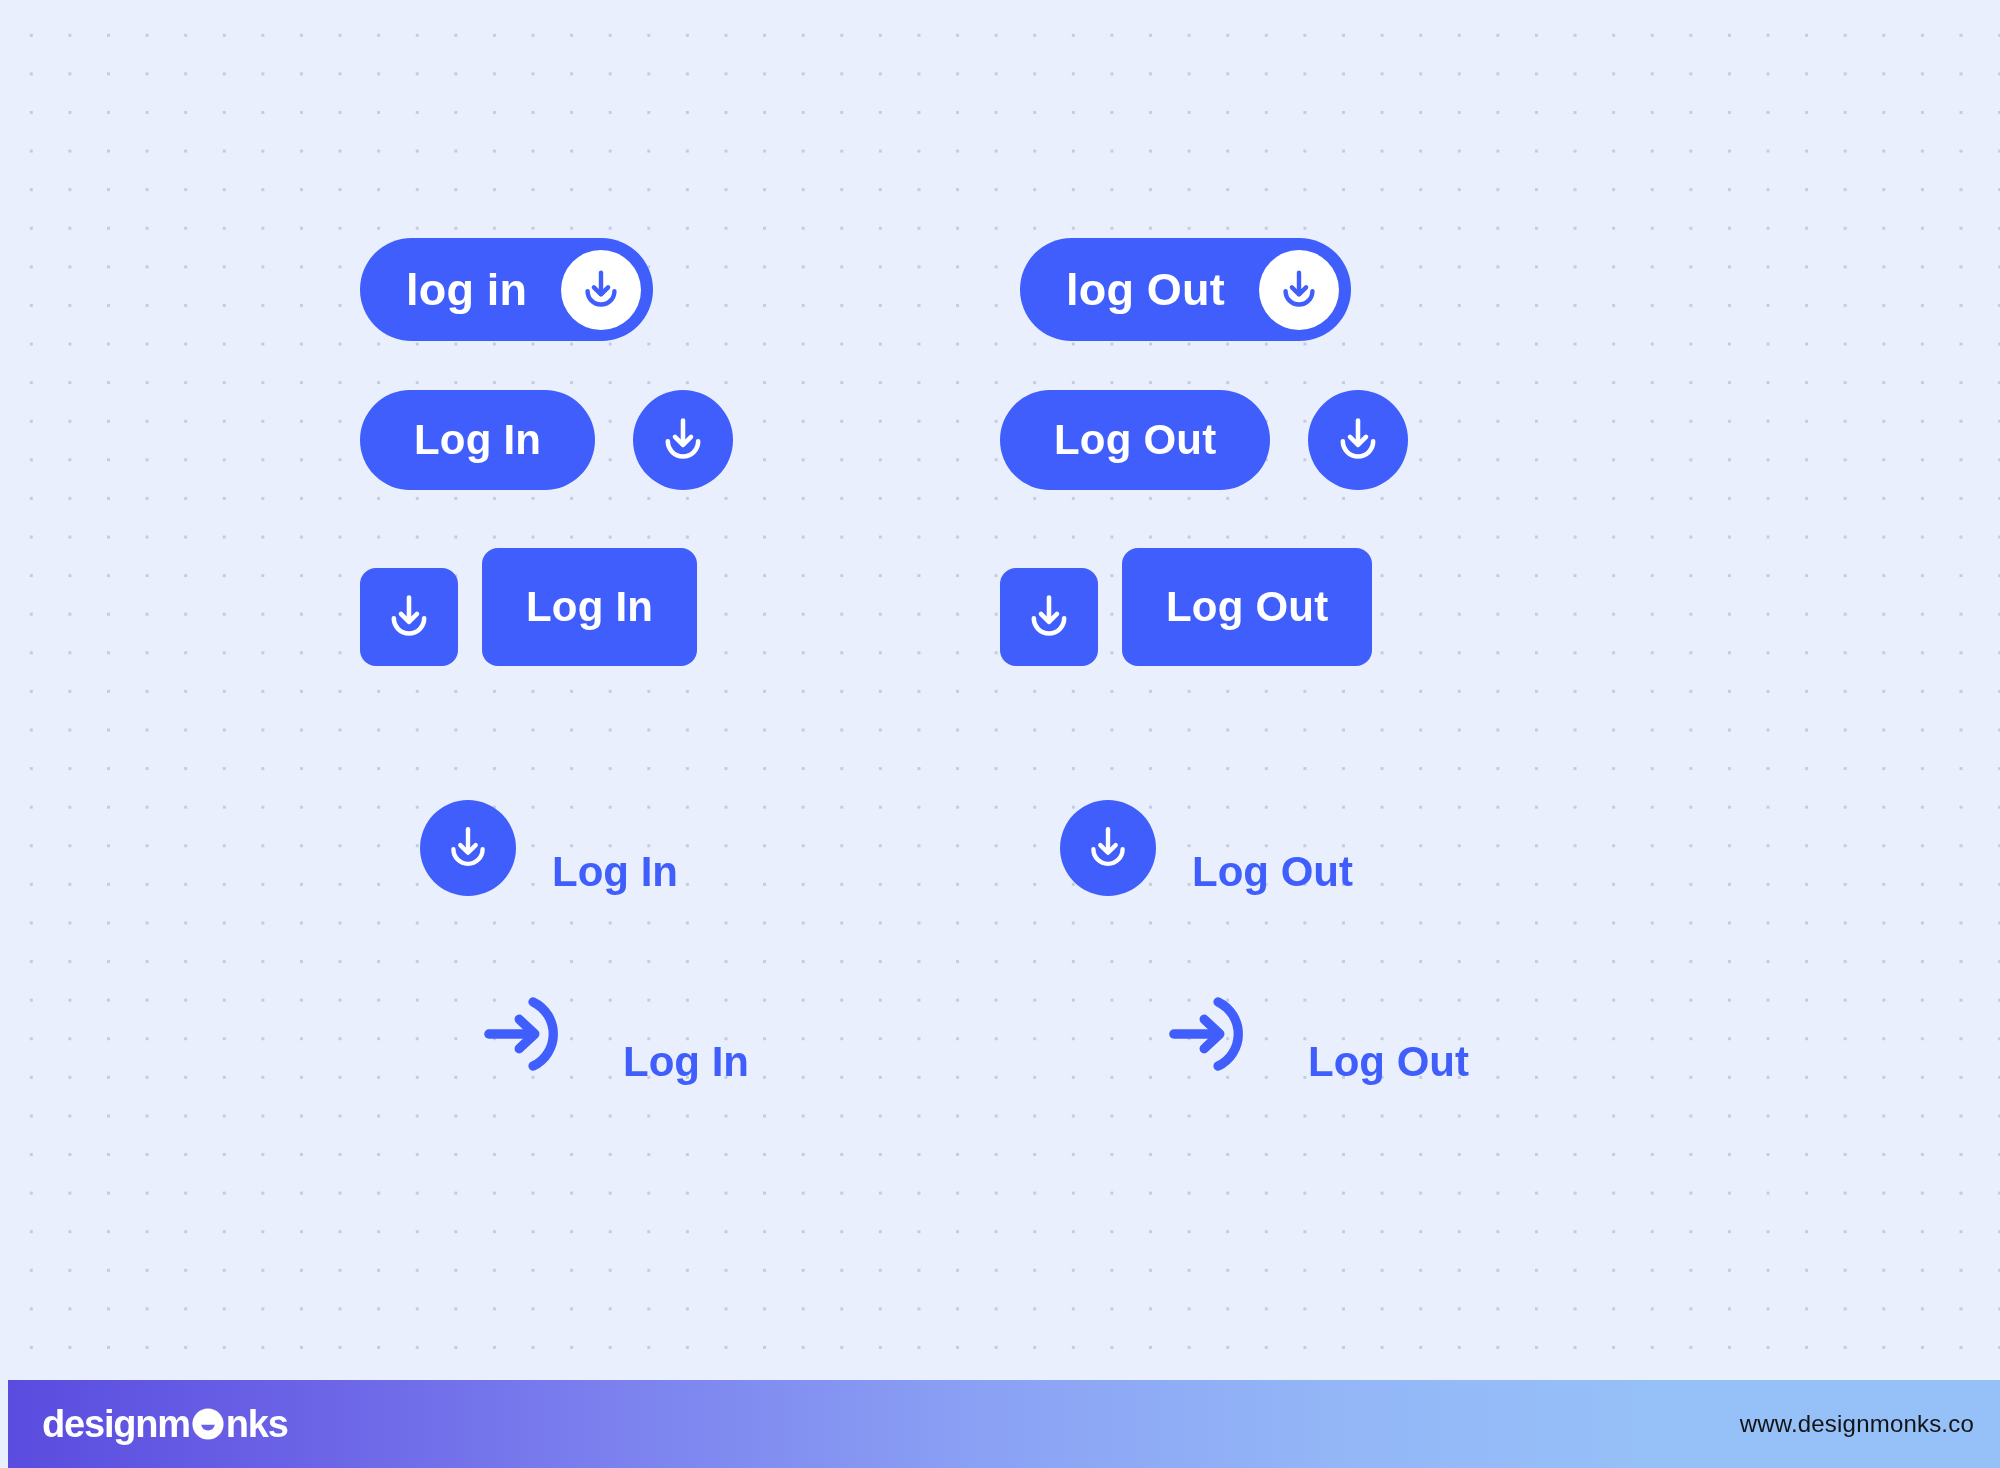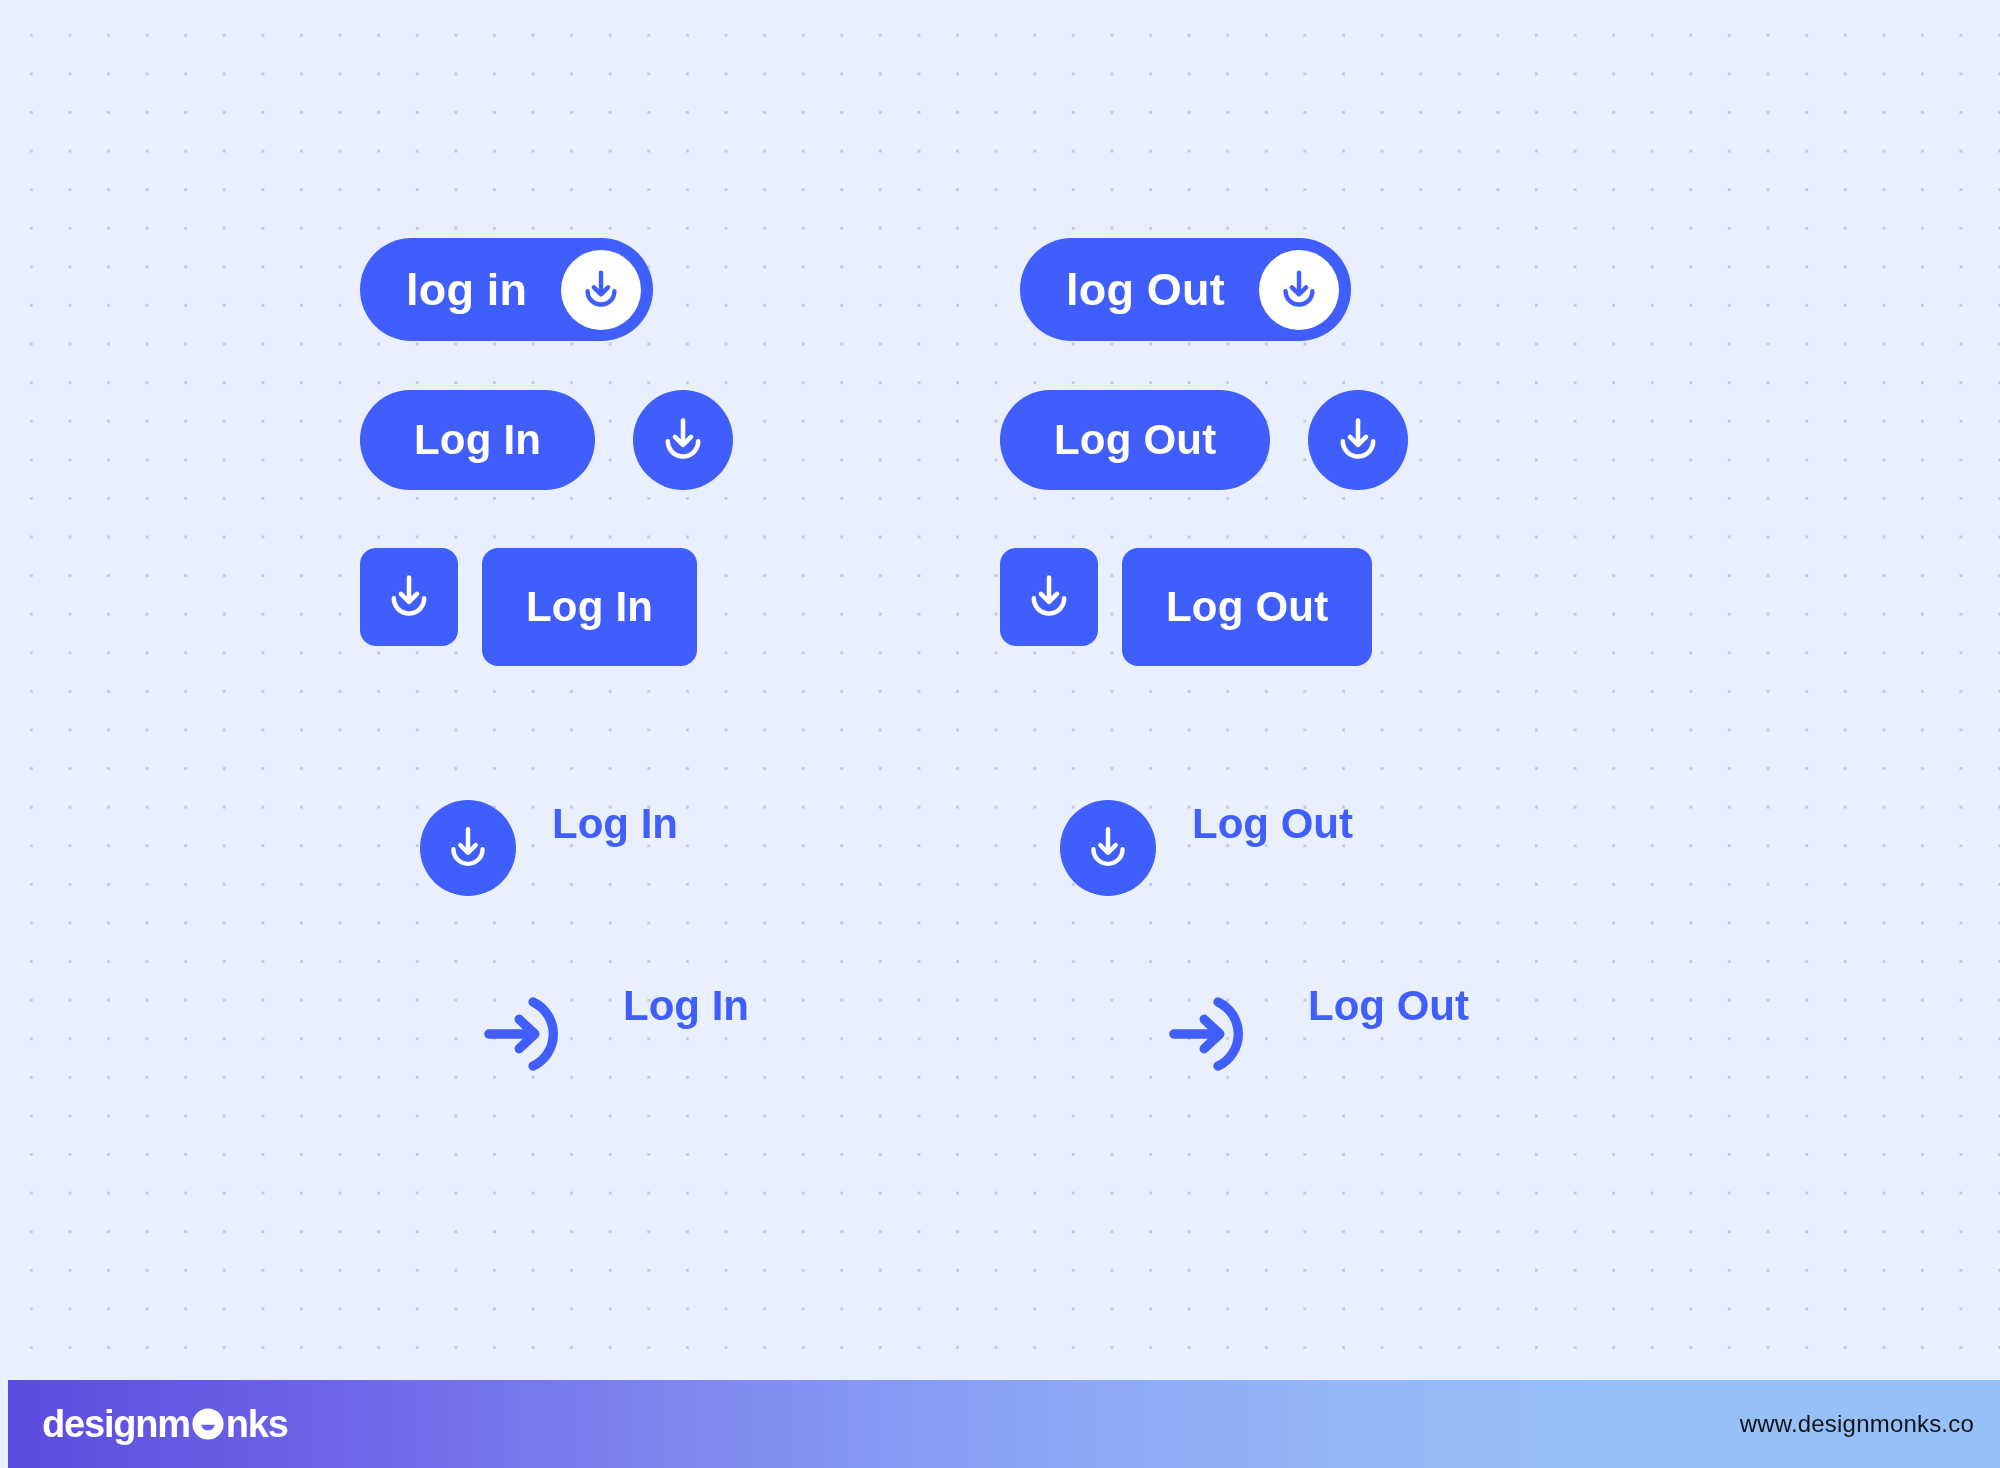--- a/index.html
+++ b/index.html
@@ -12,21 +12,21 @@
   }
   
   #canvas{
     position:absolute;left:0;top:0;width:2000px;height:1380px;
     background-color:#e9effc;
     background-image:radial-gradient(circle, #c3cde0 1.6px, rgba(0,0,0,0) 1.7px);
     background-size:38.6px 38.6px;
     background-position:12px 16px;
   }
   
-  .item{position:absolute;display:flex;align-items:flex-start;}
+  .item{position:absolute;display:flex;align-items:flex-end;}
 
   
   .btn{
     background:#3f5efb;
     color:#ffffff;
     display:flex;align-items:center;justify-content:center;
     box-sizing:border-box;
     border:none;
     font-family:"Liberation Sans", sans-serif;
     font-weight:bold;

